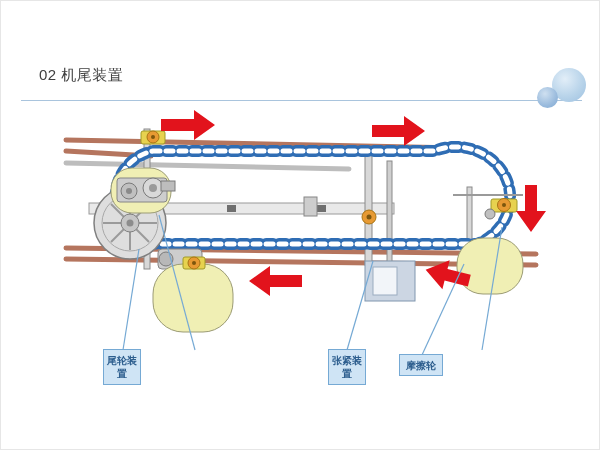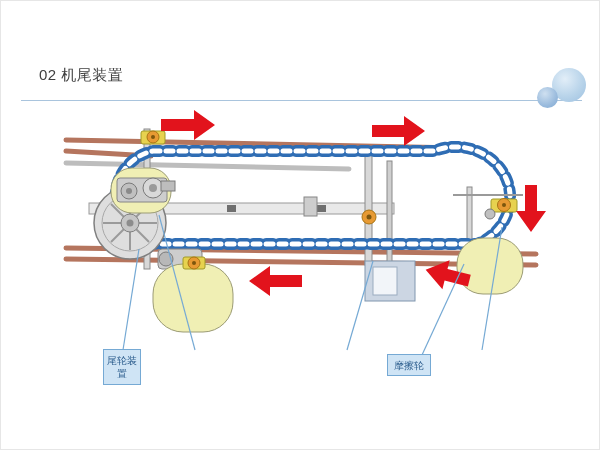--- a/index.html
+++ b/index.html
@@ -8,21 +8,21 @@
   .slide{position:relative;width:600px;height:450px;background:#ffffff;border:1px solid #e6e6e6}
   .title{position:absolute;left:38px;top:65px;font-size:15px;color:#3f3f3f;letter-spacing:.5px}
   .rule{position:absolute;left:20px;top:99px;width:561px;height:1px;background:var(--accent-line)}
   .decor-lg{position:absolute;left:551px;top:67px;width:34px;height:34px;border-radius:50%;
     background:radial-gradient(circle at 38% 32%,#e2eef8 0%,#b9d4ea 55%,#9cc0e0 100%)}
   .decor-sm{position:absolute;left:536px;top:86px;width:21px;height:21px;border-radius:50%;
     background:radial-gradient(circle at 38% 32%,#cfe0f0 0%,#9abbdd 60%,#7fa8d2 100%)}
   svg.diagram{position:absolute;left:0;top:0;width:600px;height:450px}
   .callout{position:absolute;display:flex;align-items:center;justify-content:center;text-align:center;
     background:var(--label-bg);border:1px solid var(--label-border);color:var(--label-text);
-    font-size:10px;font-weight:normal;line-height:1.3;padding:2px 3px}
+    font-size:10px;font-weight:bold;line-height:1.3;padding:2px 3px}
   
   .rail{stroke:var(--rail-brown);stroke-width:5;stroke-linecap:round;fill:none}
   .grayrail{stroke:#bdbdbd;stroke-width:5;stroke-linecap:round;fill:none}
   .chain-outer{fill:none;stroke:var(--chain-blue);stroke-width:12;stroke-dasharray:7 6;stroke-linecap:round}
   .chain-inner{fill:none;stroke:#ffffff;stroke-width:5;stroke-dasharray:7 6;stroke-linecap:round}
   .housing{fill:var(--housing-yellow);stroke:#9b9b74;stroke-width:1}
   .oc{fill:var(--clamp-orange);stroke:#a87414;stroke-width:1}
   .yc{fill:#e7d24f;stroke:#a09a28;stroke-width:1}
   .arrow{fill:var(--arrow-red)}
   .leader{stroke:var(--label-border);stroke-width:1.2;fill:none}
@@ -135,15 +135,16 @@
     <g>
       <line class="leader" x1="122" y1="349" x2="138" y2="248"></line>
       <line class="leader" x1="194" y1="349" x2="158" y2="214"></line>
       <line class="leader" x1="346" y1="349" x2="372" y2="260"></line>
       <line class="leader" x1="421" y1="354" x2="463" y2="263"></line>
       <line class="leader" x1="481" y1="349" x2="501" y2="226"></line>
     </g>
   </svg>
 
   <div class="callout" style="left:102px;top:348px;width:38px;height:36px">尾轮装置</div>
-  <div class="callout" style="left:386px;top:353px;width:44px;height:22px">摩擦轮</div>
+  <div class="callout" style="left:327px;top:348px;width:38px;height:36px">张紧装置</div>
+  <div class="callout" style="left:398px;top:353px;width:44px;height:22px">摩擦轮</div>
 
 </div>
 
 </body></html>

